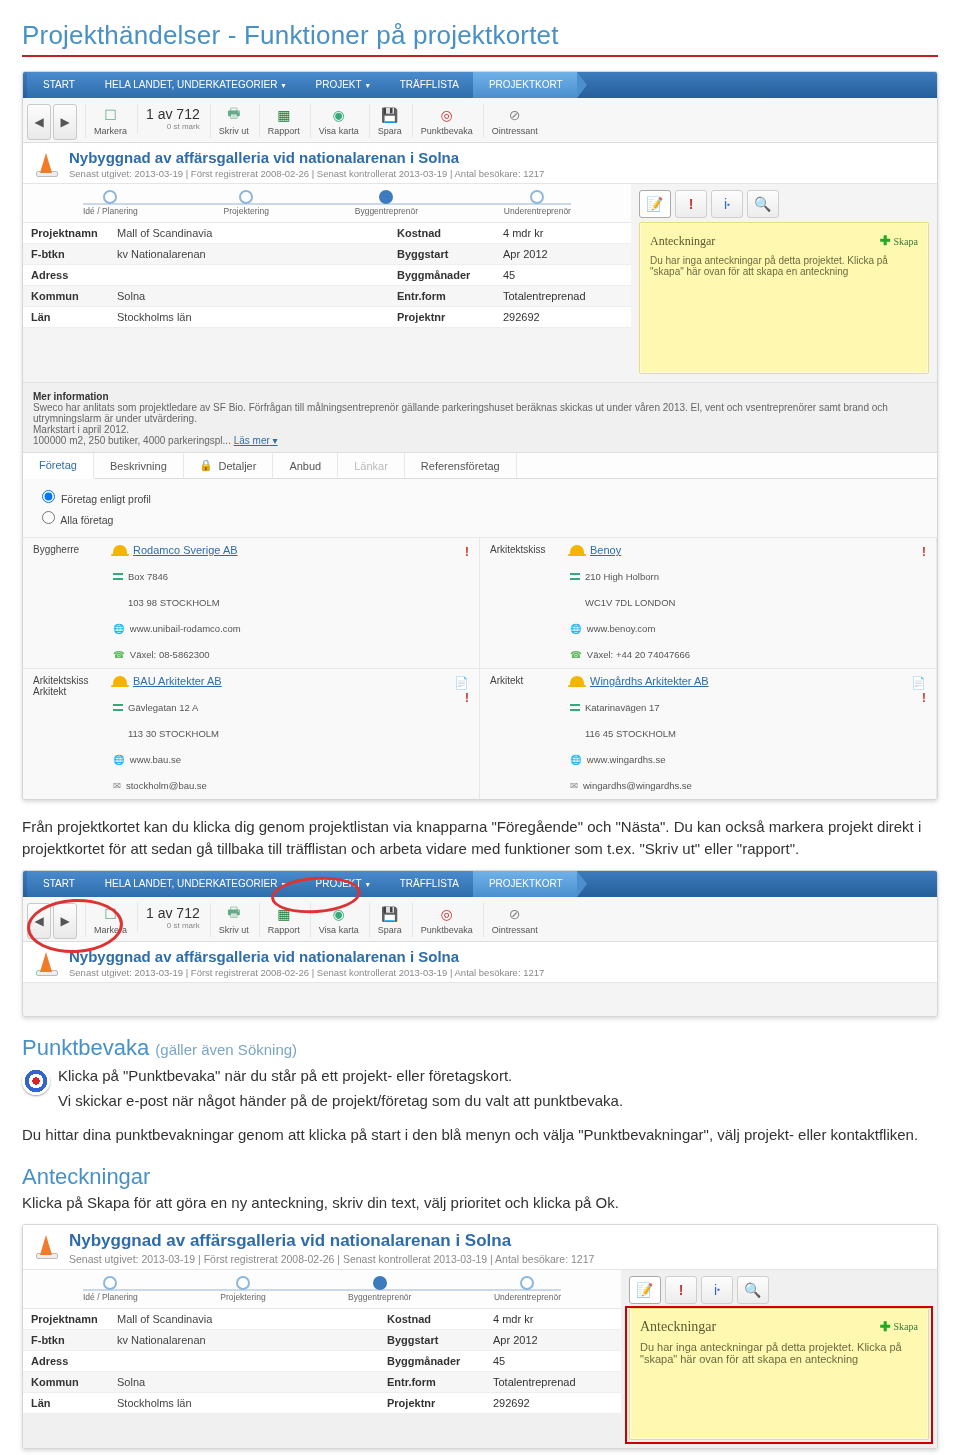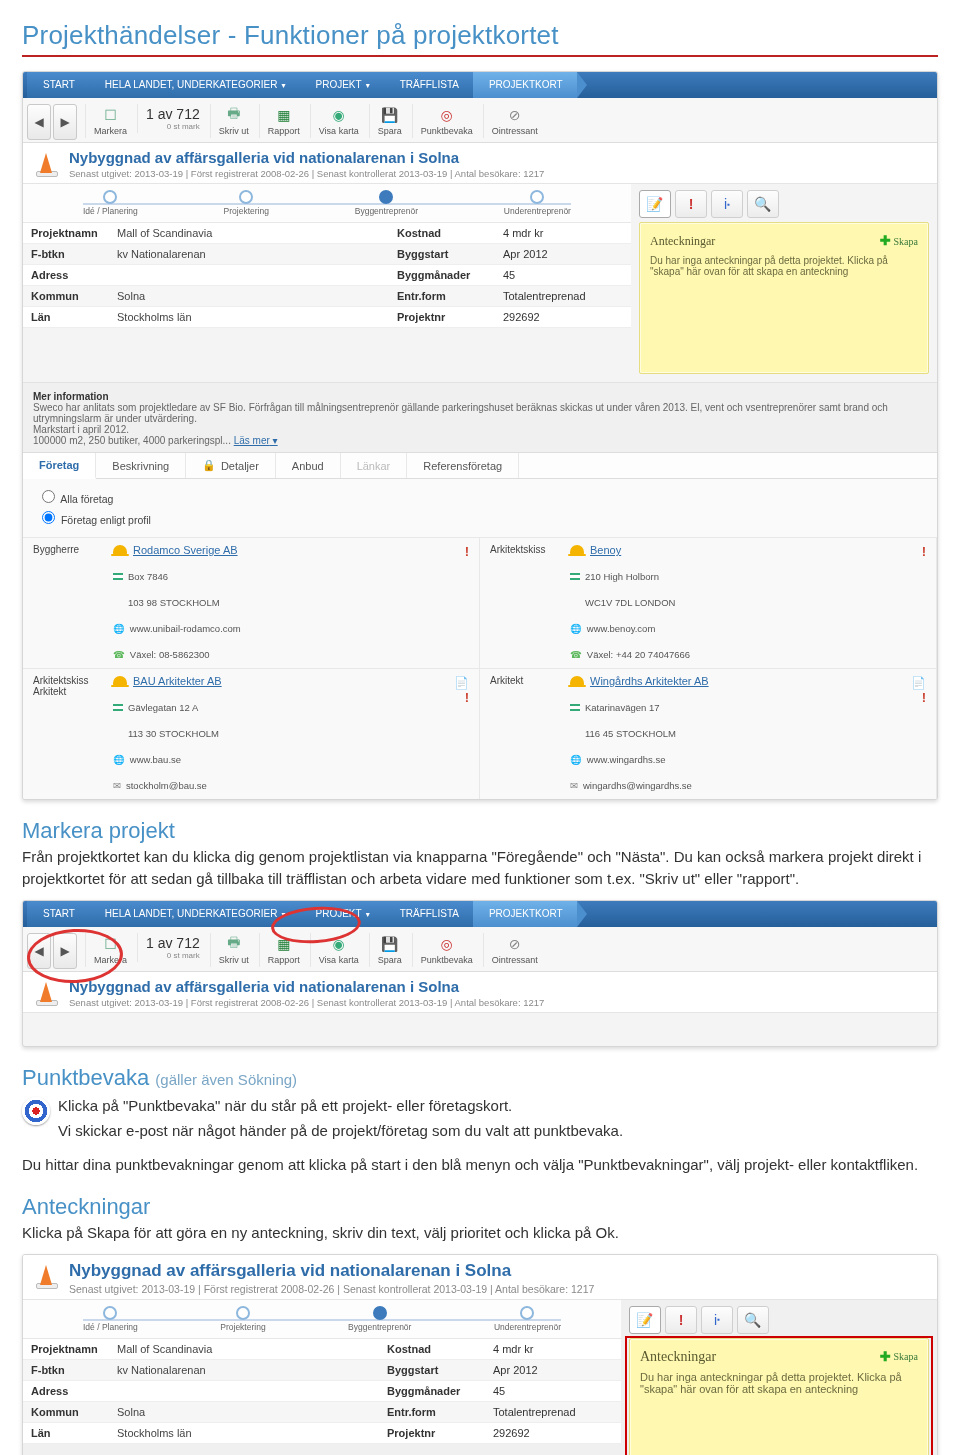--- a/index.html
+++ b/index.html
@@ -68,21 +68,21 @@
   .sticky .sh{ font-family:'Comic Sans MS',cursive; font-size:12px; color:#5a5a30; display:flex;justify-content:space-between;align-items:center; margin-bottom:6px;}
   .sticky .skapa{ color:#3a7a3a; font-size:10px; display:flex;align-items:center;gap:3px;}
   .plus{ color:#2a2; font-weight:bold; font-size:13px;}
 
   .moreinfo{ background:#f0f0f0; border-top:1px solid #e2e2e2; padding:8px 10px 6px 10px; font-size:10px; color:#666;}
   .moreinfo b{ font-size:10px; color:#333;}
   .readmore{ color:#2f6daa; text-decoration:underline;}
 
   .tabs{ display:flex; background:#fdfdfd; border-top:1px solid #ddd; border-bottom:1px solid #ddd;}
   .tab{ padding:6px 16px; font-size:11px; color:#555; display:flex;align-items:center;gap:5px; border-right:1px solid #e8e8e8;}
-  .tab.active{ background:#fff; font-weight:bold; color:#2f6daa; border-bottom:2px solid #fff; margin-bottom:-1px;}
+  .tab.active{ background:#fff; font-weight:normal; color:#2f6daa; border-bottom:2px solid #fff; margin-bottom:-1px;}
   .tab.disabled{ color:#bbb;}
   .tab .tico{ font-size:11px;}
 
   .radios{ padding:8px 14px; font-size:10.5px; color:#444; background:#fafafa;}
   .radios label{ display:block; margin-bottom:3px;}
 
   .companies{ display:flex; flex-wrap:wrap; background:#f9f9f9;}
   .company{ width:50%; box-sizing:border-box; display:flex; border-top:1px solid #e8e8e8; border-right:1px solid #e8e8e8; padding:6px 10px 8px 10px;}
   .company .role{ width:80px; font-size:10px; color:#444;}
   .company .body{ flex:1;}
@@ -259,22 +259,22 @@
       <div class="tab">
           <span class="tico">🔒</span>
           <span>Detaljer</span>
         </div>
       <div class="tab">Anbud</div>
       <div class="tab disabled">Länkar</div>
       <div class="tab">Referensföretag</div>
     </div>
 
     <div class="radios">
+      <label><input type="radio" name="r1" checked="" style=""> <span>Företag enligt profil</span></label>
       <label><input type="radio" name="r1" style=""> <span>Alla företag</span></label>
-      <label><input type="radio" name="r1" checked="" style=""> <span>Företag enligt profil</span></label>
     </div>
 
     <div class="companies">
 
       <div class="company">
         <div class="role">Byggherre</div>
         <div class="body">
           <div class="name">
               <span class="hardhat"></span>
               <span>Rodamco Sverige AB</span>
@@ -364,21 +364,20 @@
           <div class="line2">
               <span class="env">✉</span>
               <span>wingardhs@wingardhs.se</span>
             </div>
         </div>
         <div class="alert-col"><span class="doc">📄</span> <span class="excl">!</span></div>
       </div>
     </div>
   </div>
 
-  <h2 class="sec">Markera projekt</h2>
   <p class="body">Från projektkortet kan du klicka dig genom projektlistan via knapparna "Föregående" och "Nästa". Du kan också markera projekt direkt i projektkortet för att sedan gå tillbaka till träfflistan och arbeta vidare med funktioner som t.ex. "Skriv ut" eller "rapport".</p>
 
   <div class="shot shot2" style="position:relative">
     <div class="bc">
       <div class="crumb">START</div>
       <div class="crumb"><span>HELA LANDET, UNDERKATEGORIER</span><span class="dd">▾</span></div>
       <div class="crumb"><span>PROJEKT</span><span class="dd">▾</span></div>
       <div class="crumb">TRÄFFLISTA</div>
       <div class="crumb active">PROJEKTKORT</div>
     </div>

